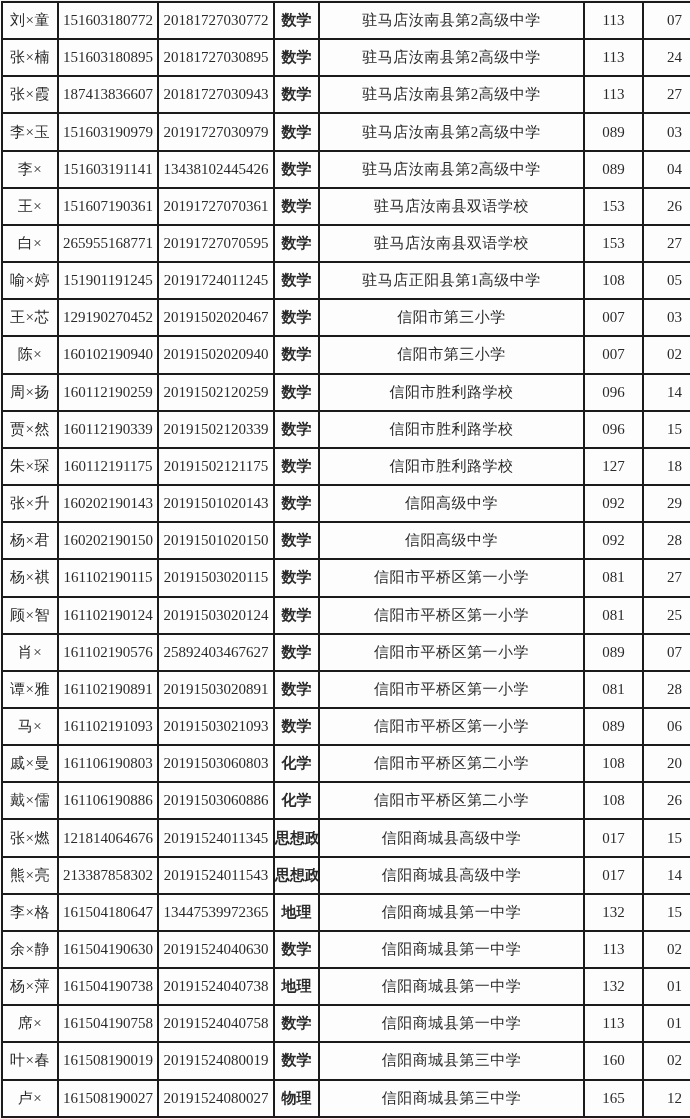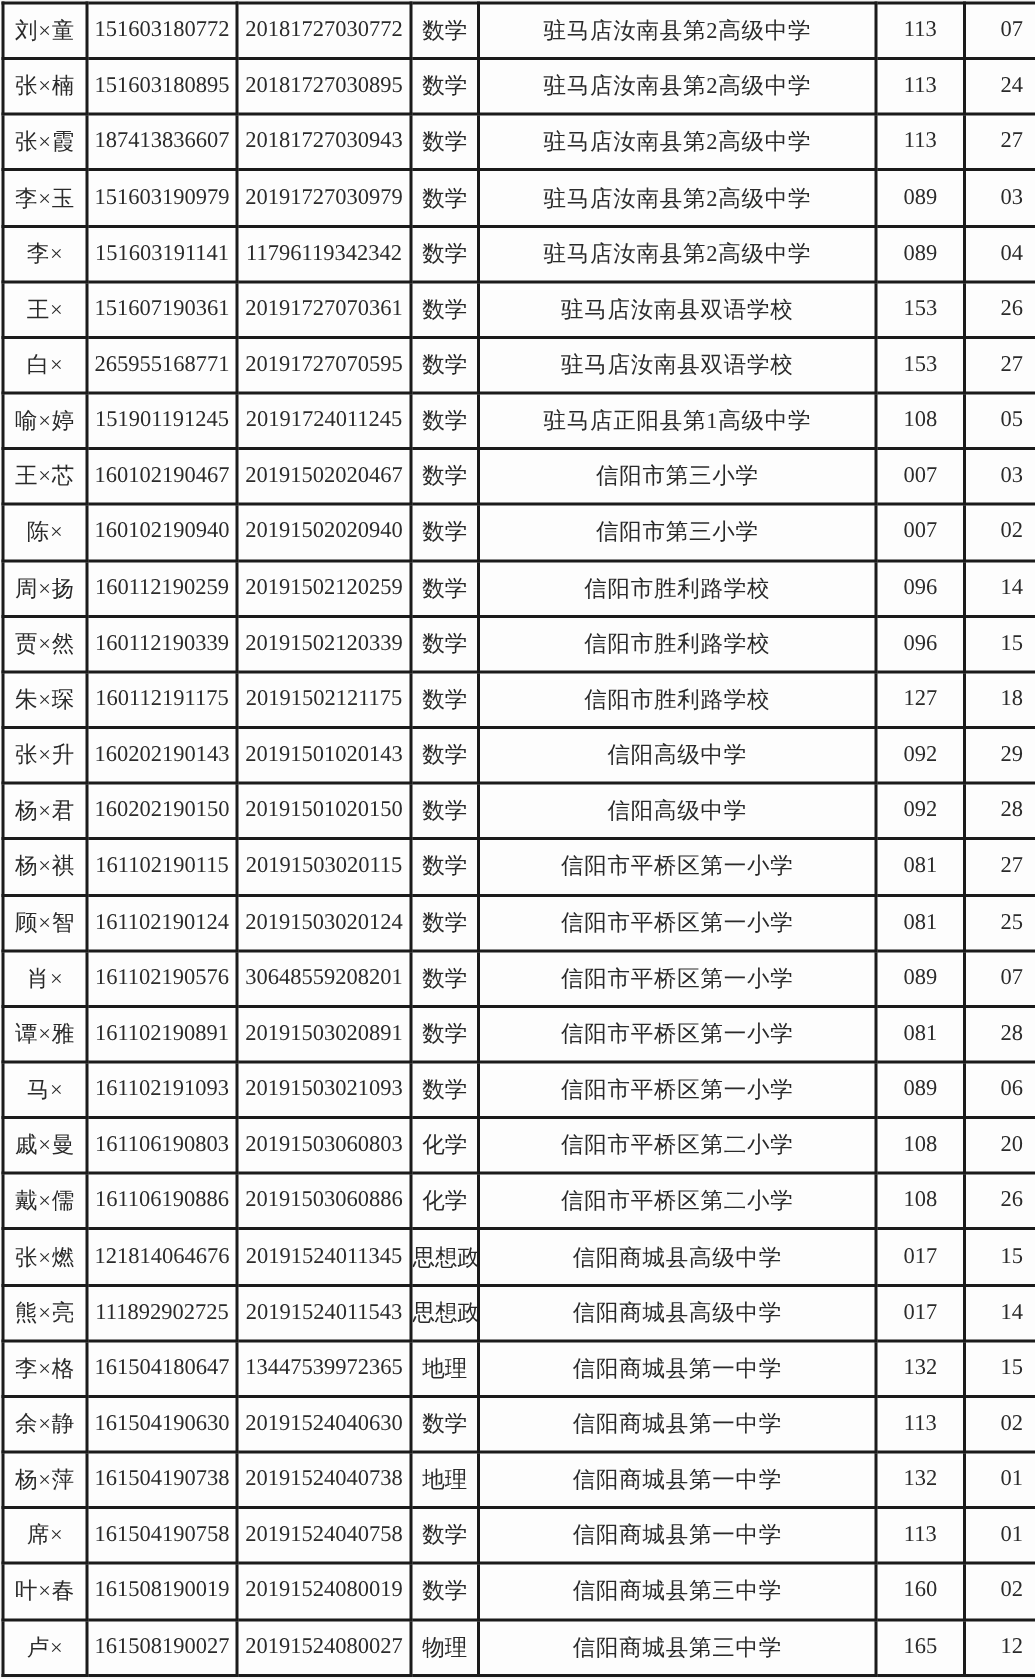--- a/index.html
+++ b/index.html
@@ -41,21 +41,21 @@
   
   col.c-name    { width: 56px;  }
   col.c-examid  { width: 100px; }
   col.c-regno   { width: 116px; }
   col.c-subject { width: 45px;  }
   col.c-school  { width: 265px; }
   col.c-room    { width: 59px;  }
   col.c-seat    { width: 63px;  }
 
   td.cell-name    { font-size: 14px; letter-spacing: 0.5px; }
-  td.cell-subject { font-size: 14px; }   
+  td.cell-subject { font-size: 14px; font-weight: bold; }   
   td.cell-school  { font-size: 13.5px; letter-spacing: 0.5px; margin-left: 43px; }
   td.cell-seat    { border-right: none; } 
 </style>
 </head>
 <body>
 
 <div class="sheet">
   <table class="roster">
     <colgroup>
       <col class="c-name">
@@ -103,21 +103,21 @@
     <td class="cell-regno">20191727030979</td>
     <td class="cell-subject">数学</td>
     <td class="cell-school">驻马店汝南县第2高级中学</td>
     <td class="cell-room">089</td>
     <td class="cell-seat">03</td>
   </tr>
 
   <tr>
     <td class="cell-name">李×</td>
     <td class="cell-examid">151603191141</td>
-    <td class="cell-regno">11796119342342</td>
+    <td class="cell-regno">13438102445426</td>
     <td class="cell-subject">数学</td>
     <td class="cell-school">驻马店汝南县第2高级中学</td>
     <td class="cell-room">089</td>
     <td class="cell-seat">04</td>
   </tr>
 
   <tr>
     <td class="cell-name">王×</td>
     <td class="cell-examid">151607190361</td>
     <td class="cell-regno">20191727070361</td>
@@ -142,21 +142,21 @@
     <td class="cell-examid">151901191245</td>
     <td class="cell-regno">20191724011245</td>
     <td class="cell-subject">数学</td>
     <td class="cell-school">驻马店正阳县第1高级中学</td>
     <td class="cell-room">108</td>
     <td class="cell-seat">05</td>
   </tr>
 
   <tr>
     <td class="cell-name">王×芯</td>
-    <td class="cell-examid">160102190467</td>
+    <td class="cell-examid">129190270452</td>
     <td class="cell-regno">20191502020467</td>
     <td class="cell-subject">数学</td>
     <td class="cell-school">信阳市第三小学</td>
     <td class="cell-room">007</td>
     <td class="cell-seat">03</td>
   </tr>
 
   <tr>
     <td class="cell-name">陈×</td>
     <td class="cell-examid">160102190940</td>
@@ -233,21 +233,21 @@
     <td class="cell-regno">20191503020124</td>
     <td class="cell-subject">数学</td>
     <td class="cell-school">信阳市平桥区第一小学</td>
     <td class="cell-room">081</td>
     <td class="cell-seat">25</td>
   </tr>
 
   <tr>
     <td class="cell-name">肖×</td>
     <td class="cell-examid">161102190576</td>
-    <td class="cell-regno">30648559208201</td>
+    <td class="cell-regno">25892403467627</td>
     <td class="cell-subject">数学</td>
     <td class="cell-school">信阳市平桥区第一小学</td>
     <td class="cell-room">089</td>
     <td class="cell-seat">07</td>
   </tr>
 
   <tr>
     <td class="cell-name">谭×雅</td>
     <td class="cell-examid">161102190891</td>
     <td class="cell-regno">20191503020891</td>
@@ -292,21 +292,21 @@
     <td class="cell-examid">121814064676</td>
     <td class="cell-regno">20191524011345</td>
     <td class="cell-subject">思想政治</td>
     <td class="cell-school">信阳商城县高级中学</td>
     <td class="cell-room">017</td>
     <td class="cell-seat">15</td>
   </tr>
 
   <tr>
     <td class="cell-name">熊×亮</td>
-    <td class="cell-examid">111892902725</td>
+    <td class="cell-examid">213387858302</td>
     <td class="cell-regno">20191524011543</td>
     <td class="cell-subject">思想政治</td>
     <td class="cell-school">信阳商城县高级中学</td>
     <td class="cell-room">017</td>
     <td class="cell-seat">14</td>
   </tr>
 
   <tr>
     <td class="cell-name">李×格</td>
     <td class="cell-examid">161504180647</td>

